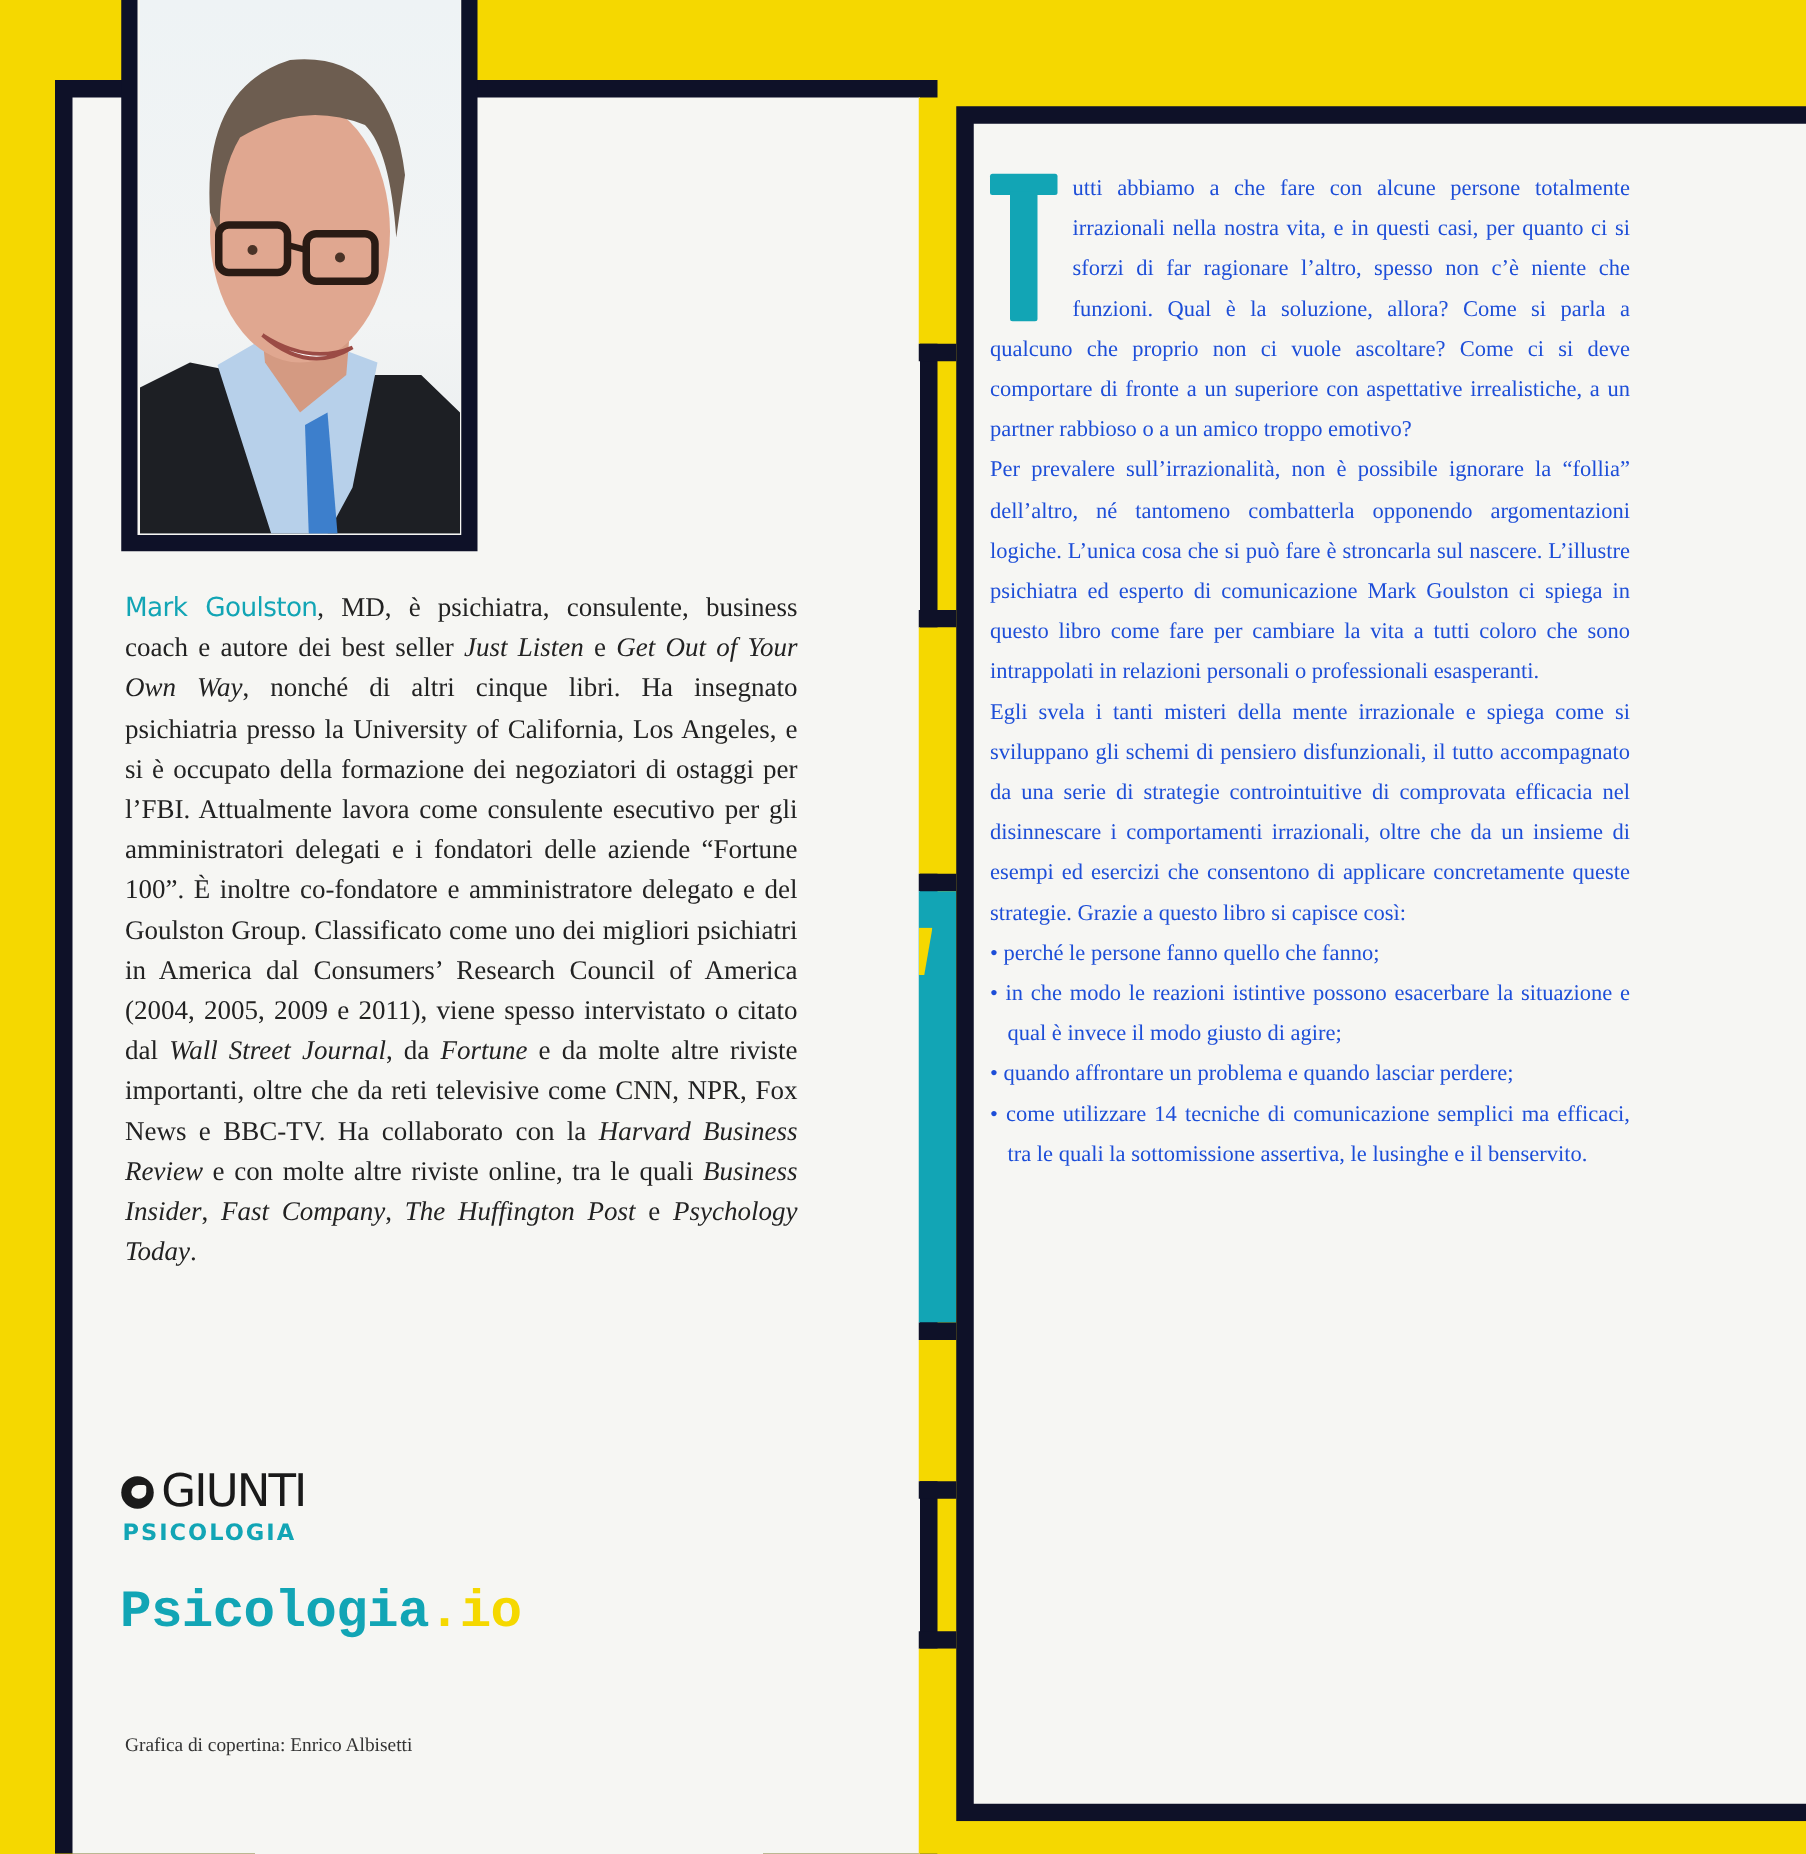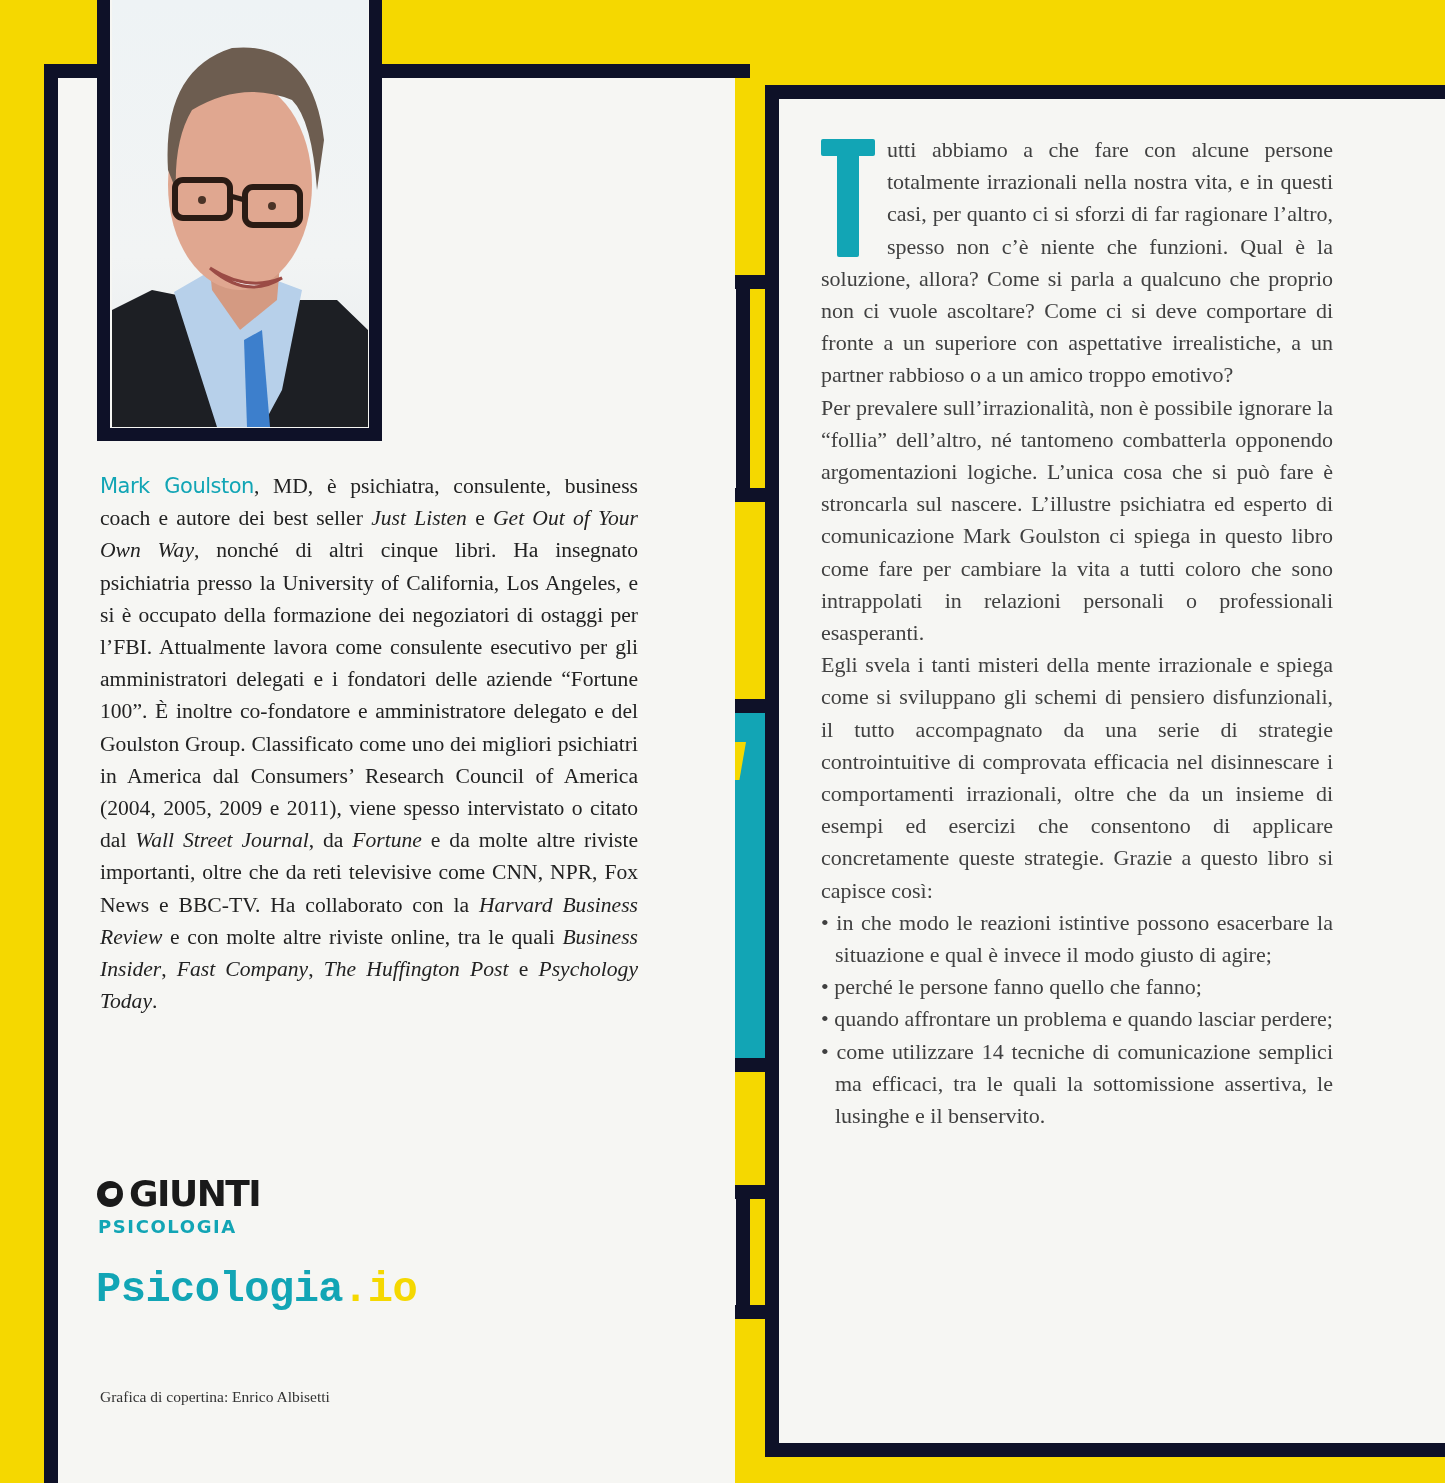--- a/index.html
+++ b/index.html
@@ -21,21 +21,21 @@
     hyphens: manual;
   }
   .bio .name {
     font-family: "DejaVu Sans", sans-serif; font-weight: normal; color: #12a5b5;
     font-size: 21px; letter-spacing: -0.5px;
   }
   .bio i { font-style: italic; margin-top: 40px; }
 
   .giunti {
     position: absolute; left: 97px; top: 1176px;
-    font-family: "DejaVu Sans", sans-serif; font-weight: bold;
+    font-family: "DejaVu Sans", sans-serif; font-weight: normal;
     font-size: 36px; line-height: 36px; color: #1a1a1a; letter-spacing: -1.5px;
     display: flex; align-items: center;
   }
   .giunti-mark {
     width: 26px; height: 26px; border-radius: 50%; background: #1a1a1a;
     margin-right: 6px; position: relative;
   }
   .giunti-mark::after {
     content: ""; position: absolute; left: 8px; top: 7px; width: 12px; height: 11px;
     border-radius: 50%; background: #f6f6f3; border-top-right-radius: 2px;
@@ -50,22 +50,22 @@
     font-family: Liberation Mono, monospace; font-weight: bold; font-size: 42px;
     color: #12a5b5; letter-spacing: -0.5px;
   }
   .psico-io .dot { color: #f5d800; }
   .credit {
     position: absolute; left: 100px; top: 1388px; font-size: 15.5px; color: #333;
   }
 
   
   .blurb {
-    position: absolute; left: 821px; top: 134px; width: 512px;
-    font-size: 22px; line-height: 32.2px; color: #404040; text-align: justify;
+    position: absolute; left: 792px; top: 134px; width: 512px;
+    font-size: 18px; line-height: 32.2px; color: #1d4ed8; text-align: justify;
   }
   .blurb p { margin: 0; }
   .dropcap {
     float: left; width: 56px; height: 120px; margin: 5px 10px 0 0;
     position: relative;
   }
   .dropcap .bar { position: absolute; left: 0; top: 0; width: 54px; height: 17px; background: #12a5b5; border-radius: 2px; }
   .dropcap .stem { position: absolute; left: 16px; top: 14px; width: 22px; height: 104px; background: #12a5b5; border-radius: 2px; }
   .bullet { padding-left: 14px; text-indent: -14px; }
 
@@ -146,17 +146,17 @@
 
 <div class="blurb">
   <div class="dropcap">
     <span class="bar"></span>
       <span class="stem"></span>
 
   </div>
   <p>utti abbiamo a che fare con alcune persone totalmente irrazionali nella nostra vita, e in questi casi, per quanto ci si sforzi di far ragionare l’altro, spesso non c’è niente che funzioni. Qual è la soluzione, allora? Come si parla a qualcuno che proprio non ci vuole ascoltare? Come ci si deve comportare di fronte a un superiore con aspettative irrealistiche, a un partner rabbioso o a un amico troppo emotivo?</p>
   <p>Per prevalere sull’irrazionalità, non è possibile ignorare la “follia” dell’altro, né tantomeno combatterla opponendo argomentazioni logiche. L’unica cosa che si può fare è stroncarla sul nascere. L’illustre psichiatra ed esperto di comunicazione Mark Goulston ci spiega in questo libro come fare per cambiare la vita a tutti coloro che sono intrappolati in relazioni personali o professionali esasperanti.</p>
   <p>Egli svela i tanti misteri della mente irrazionale e spiega come si sviluppano gli schemi di pensiero disfunzionali, il tutto accompagnato da una serie di strategie controintuitive di comprovata efficacia nel disinnescare i comportamenti irrazionali, oltre che da un insieme di esempi ed esercizi che consentono di applicare concretamente queste strategie. Grazie a questo libro si capisce così:</p>
+  <p class="bullet">• perché le persone fanno quello che fanno;</p>
   <p class="bullet">• in che modo le reazioni istintive possono esacerbare la situazione e qual è invece il modo giusto di agire;</p>
-  <p class="bullet">• perché le persone fanno quello che fanno;</p>
   <p class="bullet">• quando affrontare un problema e quando lasciar perdere;</p>
   <p class="bullet">• come utilizzare 14 tecniche di comunicazione semplici ma efficaci, tra le quali la sottomissione assertiva, le lusinghe e il benservito.</p>
 </div>
 
 </body></html>

